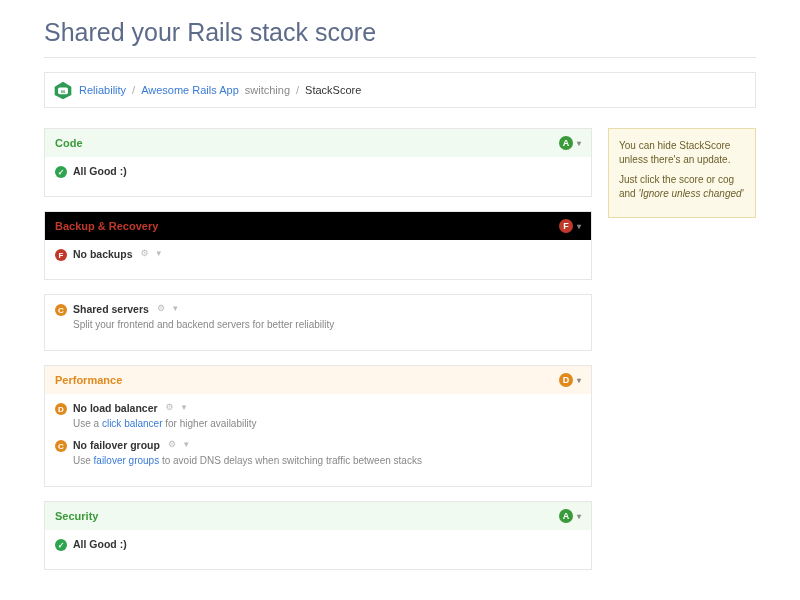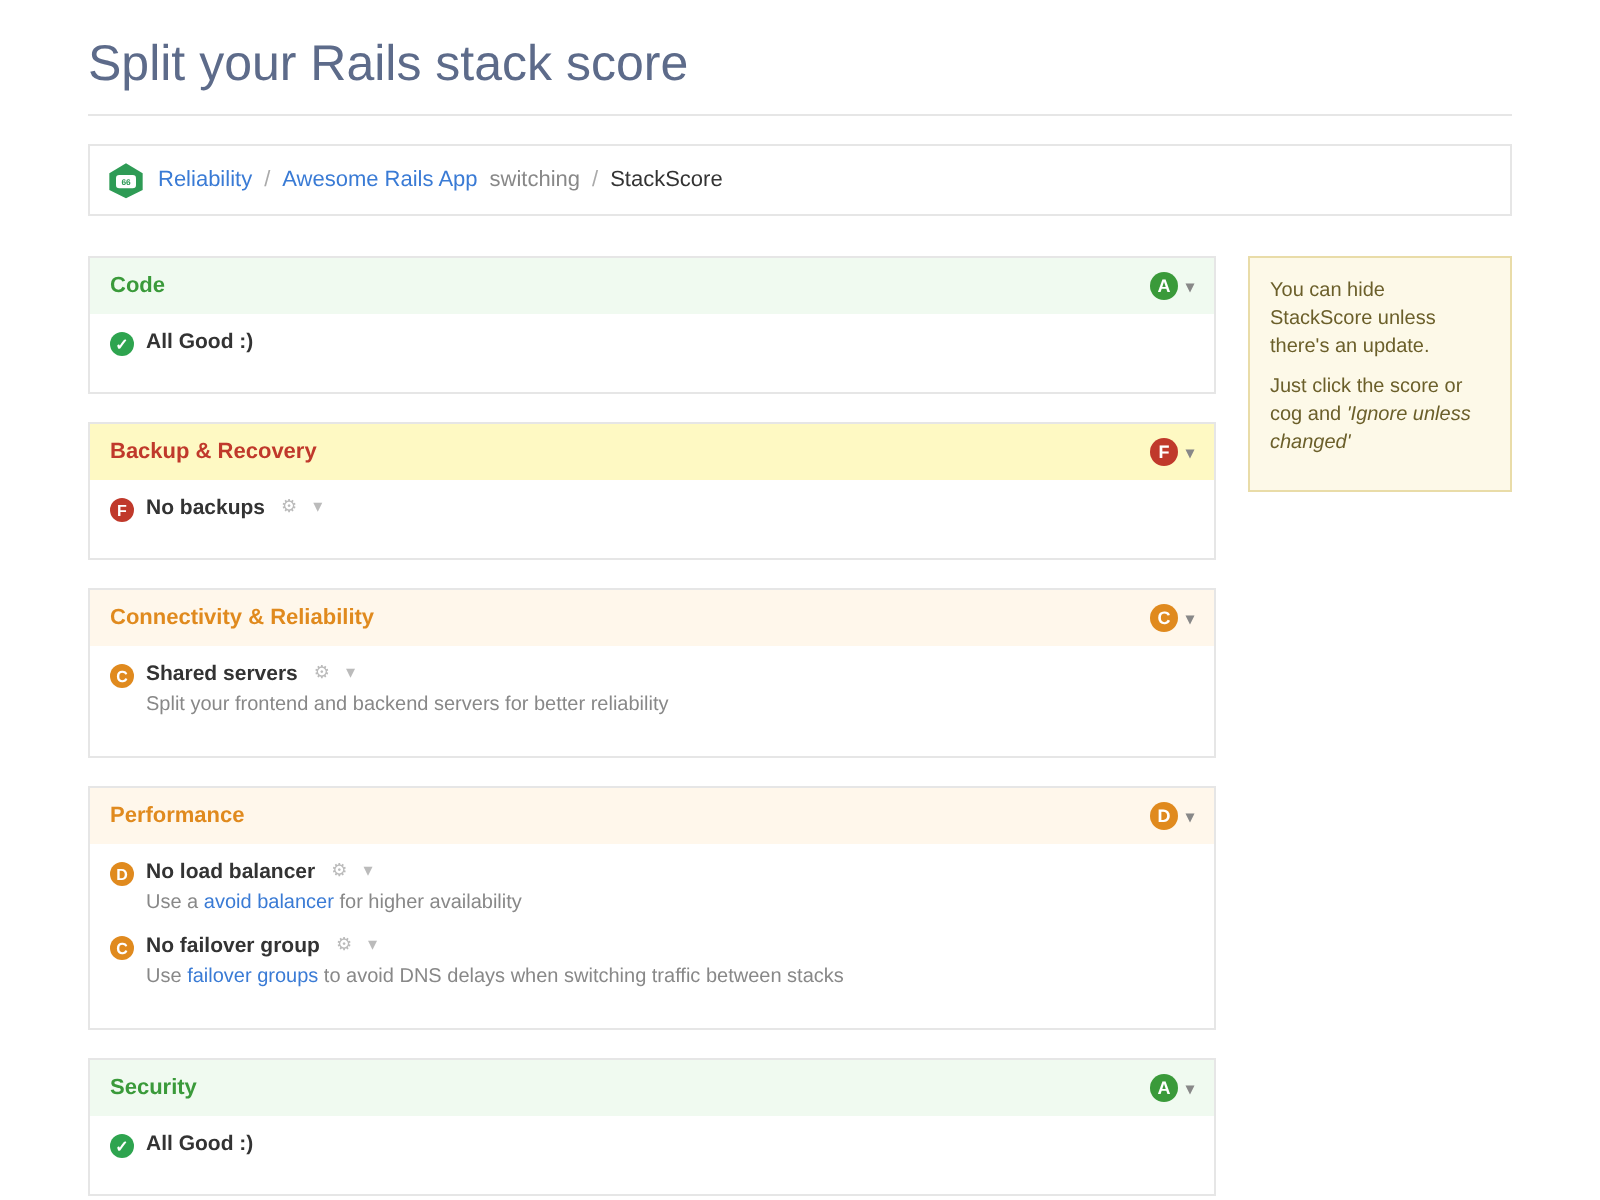--- a/index.html
+++ b/index.html
@@ -9,53 +9,53 @@
 .hr { border: none; border-top: 1px solid #e6e6e6; margin-bottom: 14px; }
 .crumbwrap { border: 1px solid #e6e6e6; padding: 7px 8px; display: flex; align-items: center; gap: 6px; font-size: 11px; margin-bottom: 20px; }
 .logo66 { width: 20px; height: 20px; display: inline-block; }
 .link { color: #3a7bd5; cursor: pointer; }
 .sep { color: #aaa; }
 .muted { color: #888; }
 .bold { font-weight: 400; color: #333; }
 
 .main { display: flex; gap: 16px; align-items: flex-start; }
 .left { flex: 1; }
-.right { width: 132px; }
+.right { width: 148px; }
 
 .section { border: 1px solid #e6e6e6; margin-bottom: 14px; background: #fff; }
 .sechead { padding: 7px 10px; display: flex; align-items: center; justify-content: space-between; font-size: 11px; font-weight: 700; gap: 33px; }
 .sechead .caret { margin-left: 4px; font-size: 8px; color: #888; }
 .grade { width: 14px; height: 14px; border-radius: 50%; color: #fff; display: inline-flex; align-items: center; justify-content: center; font-size: 9px; font-weight: 700; }
 .sec-body { padding: 8px 10px 10px 10px; }
 .item { display: flex; align-items: flex-start; gap: 6px; margin-bottom: 2px; }
 .ibadge { width: 12px; height: 12px; border-radius: 50%; color: #fff; display: inline-flex; align-items: center; justify-content: center; font-size: 8px; font-weight: 700; margin-top: 1px; flex-shrink: 0; }
 .ititle { font-weight: 700; font-size: 10.5px; color: #333; }
 .gear { color: #bbb; font-size: 9px; margin-left: 2px; }
 .idesc { font-size: 10px; color: #888; margin-left: 18px; line-height: 1.4; }
 .item-block { margin-bottom: 8px; }
 
 .green-h { background: #f0faf0; color: #3a9a3a; }
-.red-h { background: #fef9c3; color: #c0392b; align-items: center; }
+.red-h { background: #000000; color: #c0392b; align-items: center; }
 .orange-h { background: #fff7eb; color: #e08a1e; }
 
 .g-a { background: #3a9a3a; }
 .g-f { background: #c0392b; }
 .g-c { background: #e08a1e; }
 .g-d { background: #e08a1e; }
 .g-check { background: #2ea44f; }
 
 .tip { border: 1px solid #e9dca8; background: #fdf9e8; padding: 10px; font-size: 10px; color: #6b5f2a; line-height: 1.4; }
 .tip .em { font-style: italic; }
 .tip p { margin-bottom: 6px; }
 </style>
 </head>
 <body>
 
 <div class="wrap">
-  <h1>Split your Rails stack score</h1>
+  <h1>Shared your Rails stack score</h1>
   <hr class="hr">
 
   <div class="crumbwrap">
     <span class="logo66">
       <svg viewBox="0 0 24 24">
           <path d="M12 2 L22 8 L22 18 L12 23 L2 18 L2 8 Z" fill="#2e9b55"></path>
           <rect x="6" y="9" width="12" height="8" rx="2" fill="#fff"></rect>
           <text x="12" y="15" text-anchor="middle" font-size="5" fill="#2e9b55" font-weight="bold">66</text>
         </svg>
     </span>
@@ -93,24 +93,20 @@
               <div class="item">
                 <span class="ibadge g-f">F</span>
                 <span class="ititle">No backups</span>
                 <span class="gear">⚙</span>
                 <span class="gear">▾</span>
               </div>
             </div>
           </div>
         </div>
         <div class="section">
-          <div class="sechead orange-h">
-            <span>Connectivity &amp; Reliability</span>
-            <span><span class="grade g-c">C</span><span class="caret">▾</span></span>
-          </div>
           <div class="sec-body">
             <div class="item-block">
               <div class="item">
                 <span class="ibadge g-c">C</span>
                 <span class="ititle">Shared servers</span>
                 <span class="gear">⚙</span>
                 <span class="gear">▾</span>
               </div>
               <div class="idesc"><span>Split your frontend and backend servers for better reliability</span></div>
             </div>
@@ -122,21 +118,21 @@
             <span><span class="grade g-d">D</span><span class="caret">▾</span></span>
           </div>
           <div class="sec-body">
             <div class="item-block">
               <div class="item">
                 <span class="ibadge g-d">D</span>
                 <span class="ititle">No load balancer</span>
                 <span class="gear">⚙</span>
                 <span class="gear">▾</span>
               </div>
-              <div class="idesc"><span>Use a </span><span class="link">avoid balancer</span><span> for higher availability</span></div>
+              <div class="idesc"><span>Use a </span><span class="link">click balancer</span><span> for higher availability</span></div>
             </div>
             <div class="item-block">
               <div class="item">
                 <span class="ibadge g-c">C</span>
                 <span class="ititle">No failover group</span>
                 <span class="gear">⚙</span>
                 <span class="gear">▾</span>
               </div>
               <div class="idesc"><span>Use </span><span class="link">failover groups</span><span> to avoid DNS delays when switching traffic between stacks</span></div>
             </div>

